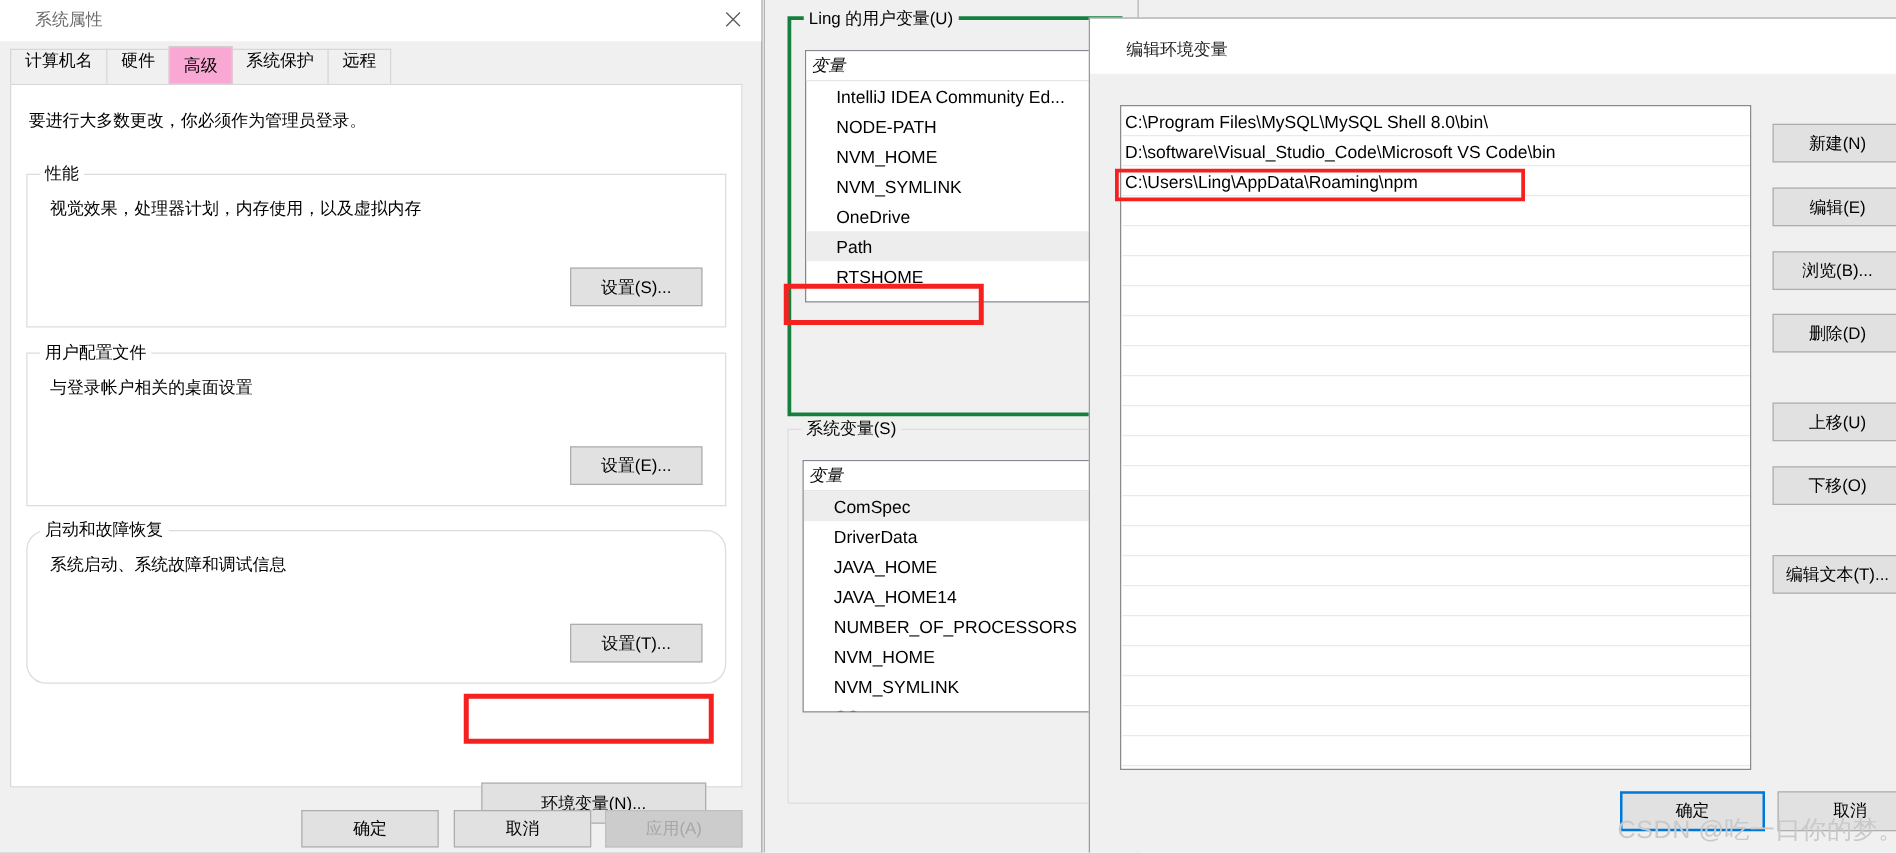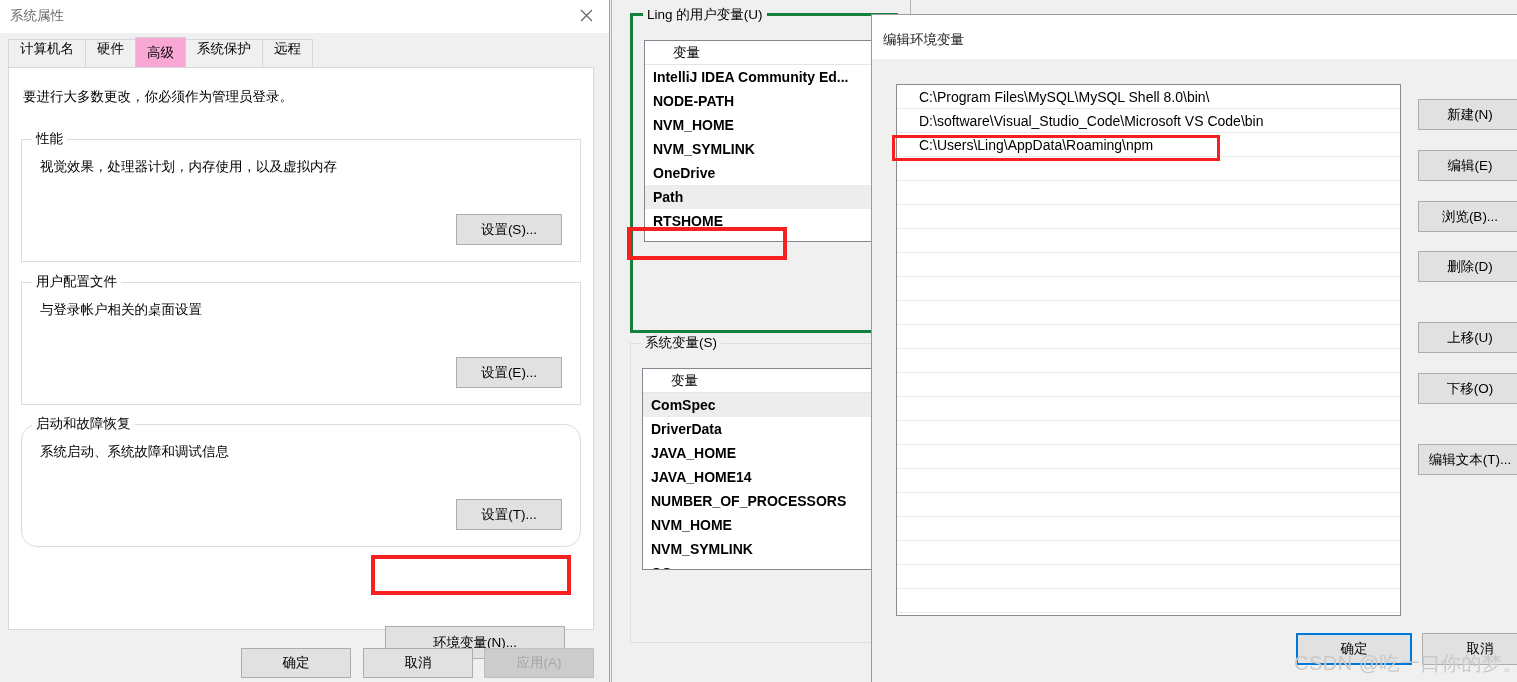--- a/index.html
+++ b/index.html
@@ -15,21 +15,21 @@
 
   
   .win {
     position: absolute;
     background: #f0f0f0;
     border: 1px solid #a0a0a0;
   }
   .win-title {
     height: 34px;
     line-height: 34px;
-    padding-left: 11px;
+    padding-left: 29px;
     font-size: 13.5px;
     color: #6b6b6b;
     background: #ffffff;
     user-select: none;
   }
   .win-close {
     position: absolute; top: 0; right: 0;
     width: 46px; height: 32px;
     display: flex; align-items: center; justify-content: center;
     color: #6e6e6e; font-size: 17px; font-weight: 300;
@@ -98,49 +98,49 @@
   
   .listbox {
     position: absolute;
     background: #ffffff;
     border: 1px solid #828790;
     overflow: hidden;
   }
   .list-header {
     height: 24px;
     line-height: 24px;
-    padding-left: 28px;
+    padding-left: 4px;
     font-size: 13.5px;
     background: #ffffff;
     border-bottom: 1px solid #e5e5e5;
     white-space: nowrap;
+    font-style: italic;
   }
   .list-row {
     height: 24px;
     line-height: 24px;
-    padding-left: 8px;
+    padding-left: 24px;
     font-size: 14px;
     white-space: nowrap;
     overflow: hidden;
-    font-weight: bold;
   }
   .list-row.selected { background: #ededed; }
 
   .col-sep {
     position: absolute;
     top: 0; bottom: 0;
     width: 1px;
     background: #d9d9d9;
   }
 
   
   .path-row {
     height: 24px;
     line-height: 24px;
-    padding-left: 22px;
+    padding-left: 3px;
     font-size: 14px;
     white-space: nowrap;
     border-bottom: 1px solid #eaeaea;
     overflow: hidden;
   }
 
   
   .redbox {
     position: absolute;
     border: 4px solid #f52020;

